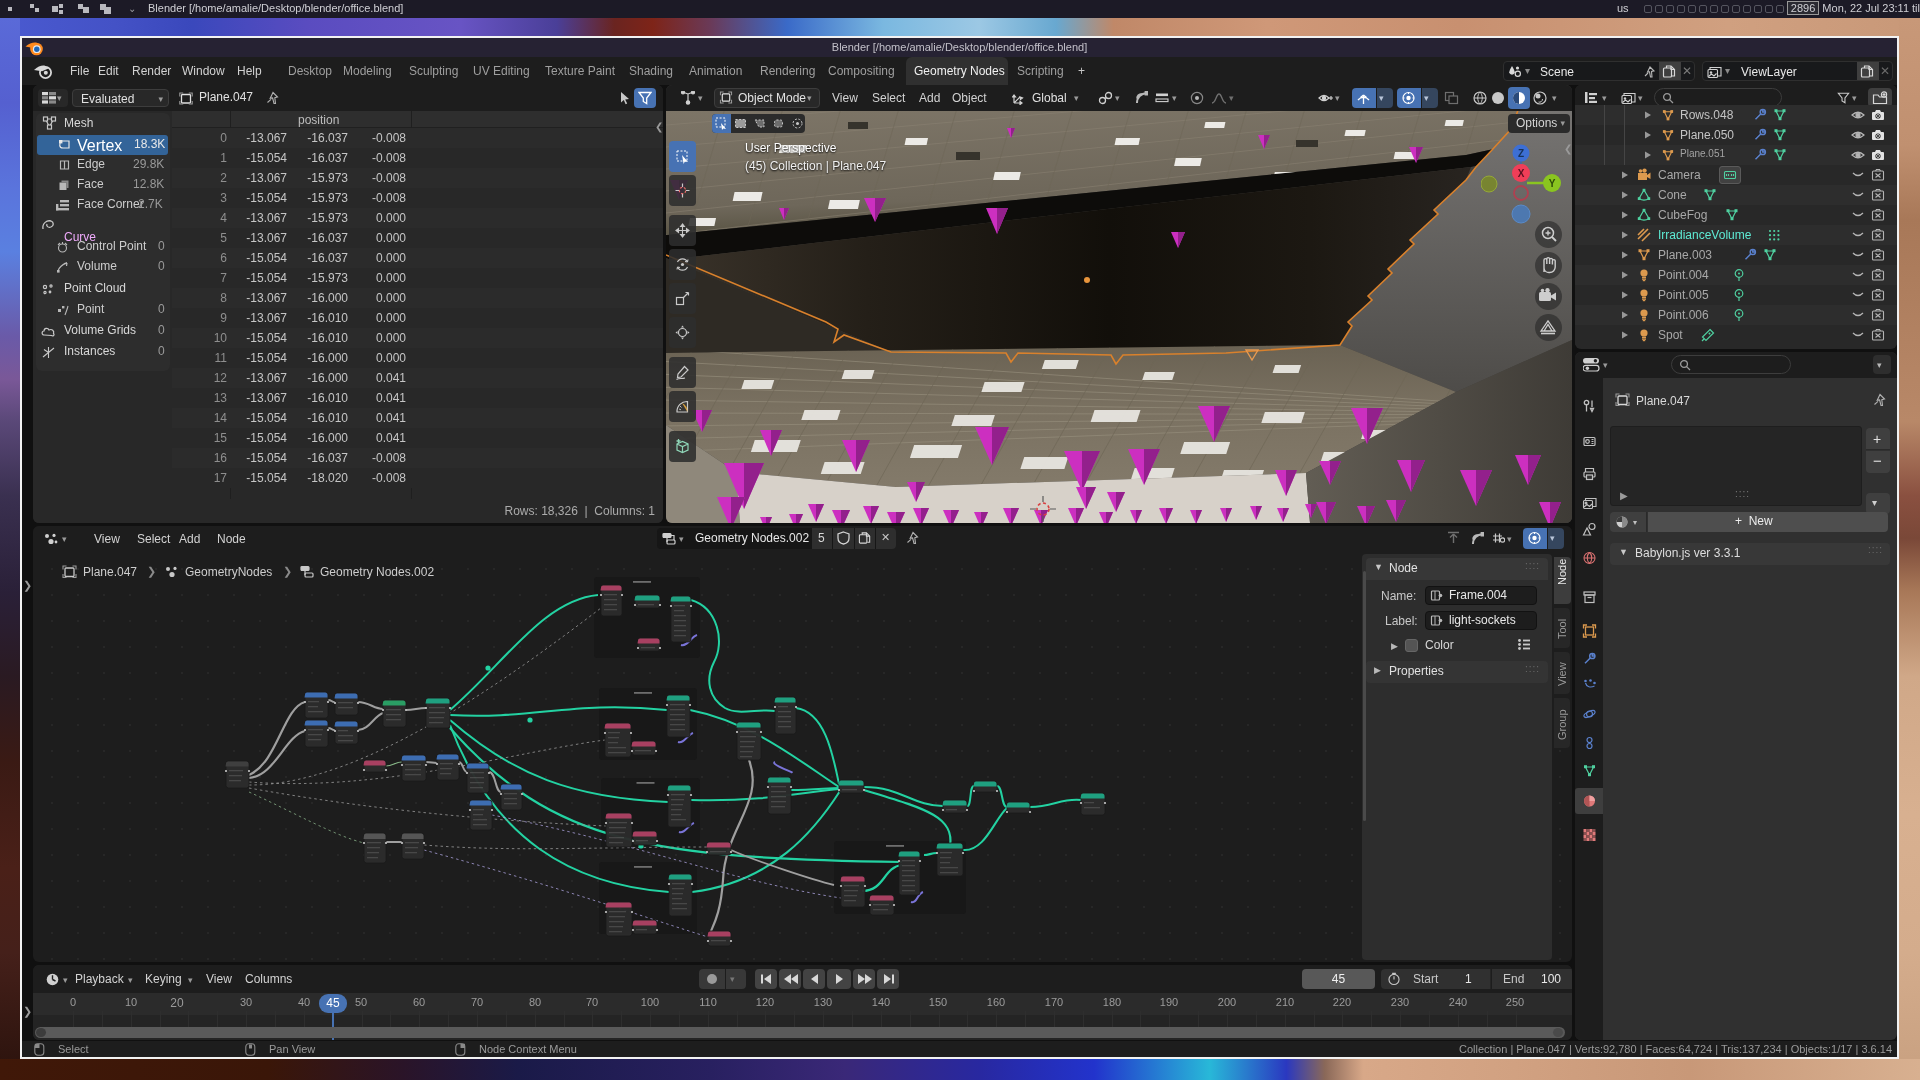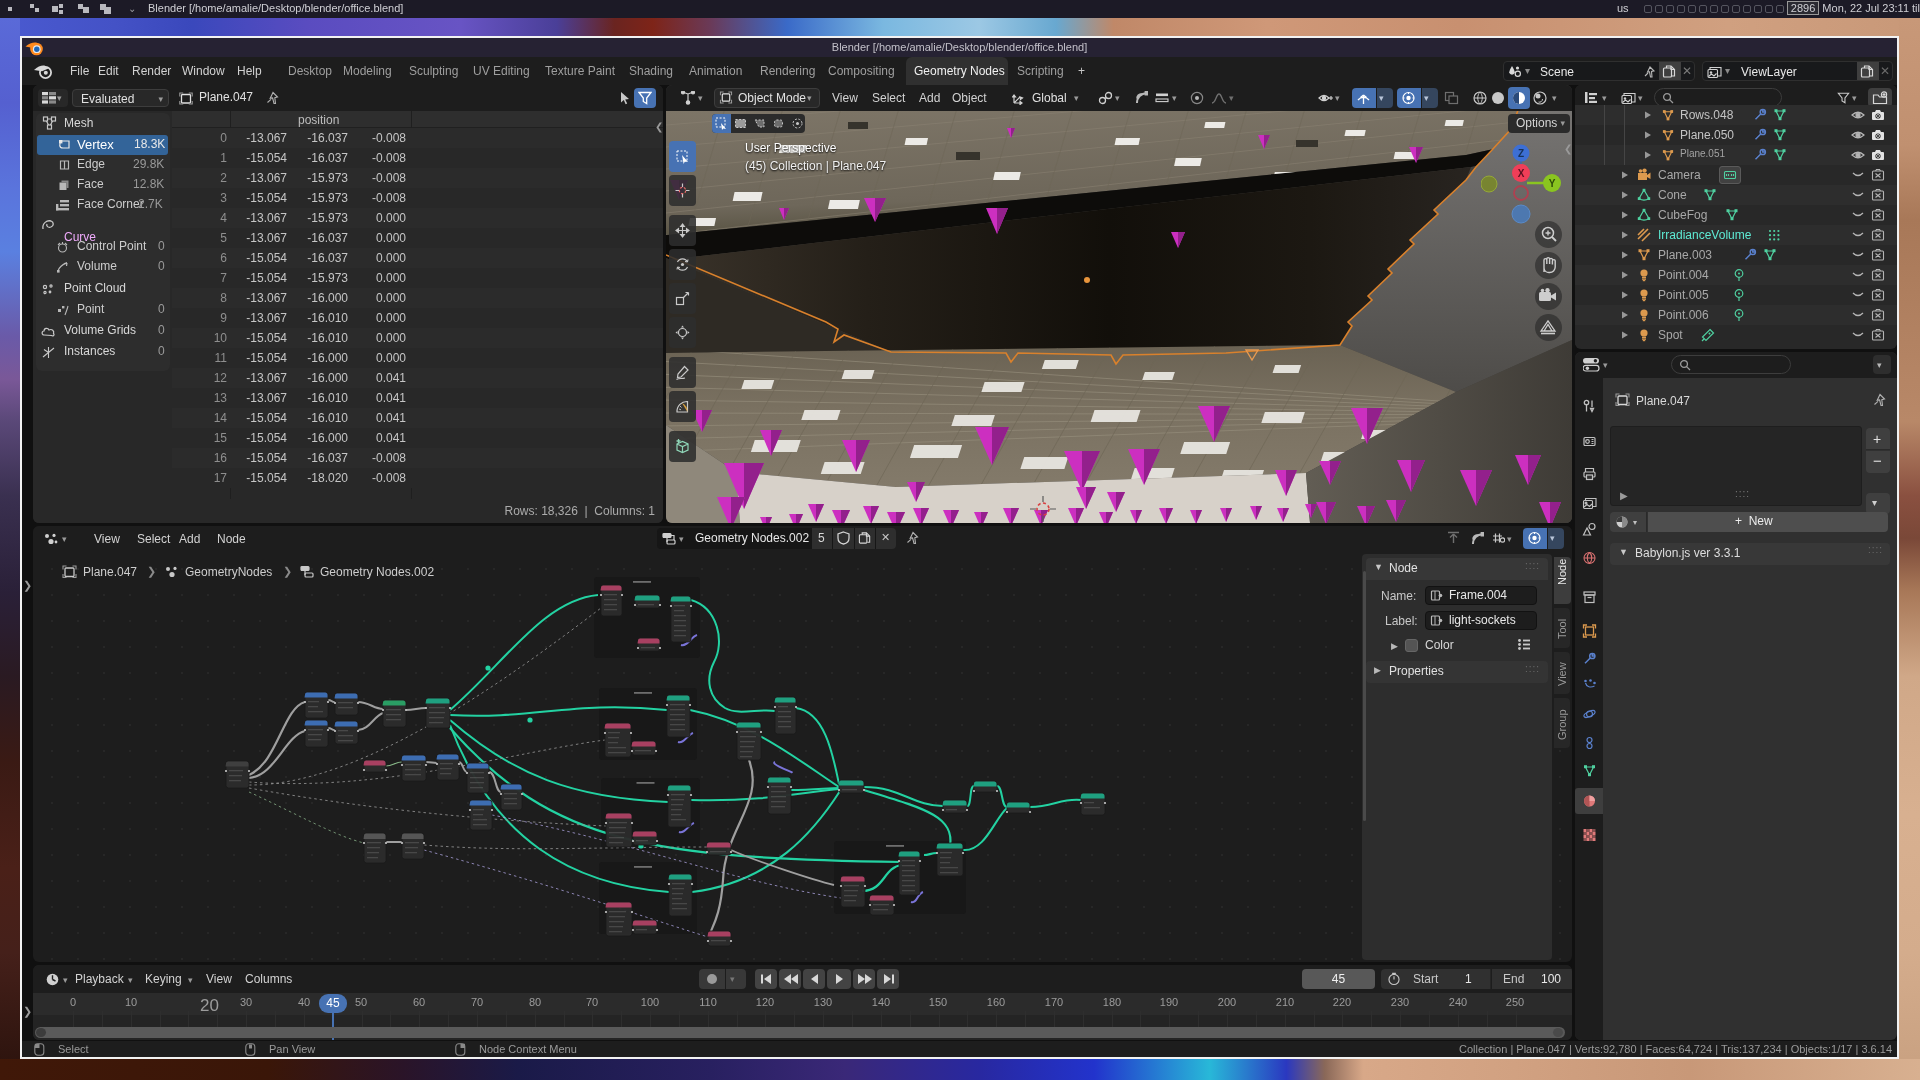--- a/index.html
+++ b/index.html
@@ -188,21 +188,21 @@
           </g>
         </svg>
       <span class="abs" style="left:31px;top:31px;color:#d8d8d8;font-size:12px">Mesh</span>
       <span class="abs" style="left:4px;top:50px;width:131px;height:20px;background:#336499;border-radius:3px;"></span>
       <svg class="abs" style="left:24px;top:54px" width="13" height="12" viewBox="0 0 13 12">
           <g fill="none" stroke="#e8e8e8" stroke-width="1.2">
             <path d="M4 2 H12 V9 H6 C2 9 2 5 4 2 Z"></path>
             <rect x="2" y="1" width="3.4" height="3.4" fill="#e8e8e8" stroke="none"></rect>
           </g>
         </svg>
-      <span class="abs" style="left:44px;top:52px;color:#fff;font-size:13px">Vertex</span>
+      <span class="abs" style="left:44px;top:52px;color:#fff;font-size:16px">Vertex</span>
       <span class="abs" style="left:101px;top:52px;color:#e8e8e8;font-size:12px">18.3K</span>
       <svg class="abs" style="left:24px;top:74px" width="13" height="12" viewBox="0 0 13 12">
           <g fill="none" stroke="#b8b8b8" stroke-width="1.2">
             <path d="M3.5 2 H11.5 V10 H3.5 Z"></path>
             <path d="M7.5 2 V10"></path>
           </g>
         </svg>
       <span class="abs" style="left:44px;top:72px;color:#cdcdcd;font-size:12px">Edge</span>
       <span class="abs" style="left:100px;top:72px;color:#9a9a9a;font-size:12px">29.8K</span>
       <svg class="abs" style="left:24px;top:94px" width="13" height="12" viewBox="0 0 13 12">
@@ -2117,21 +2117,21 @@
         <span class="abs" style="left:1508px;top:7px;color:#e8e8e8;font-size:12px">100</span>
       </div>
       <div class="abs" style="left:0;top:28px;right:0;height:22px;background:#2b2b2b;"></div>
       <div class="abs" style="left:0;top:50px;right:0;bottom:0;background:#242424;"></div>
       <span class="abs" style="left:20px;top:31px;width:40px;text-align:center;color:#9c9c9c;font-size:11px">0</span>
       <div class="abs" style="left:40.0px;top:46px;width:1px;height:27px;background:#2e2e2e;"></div>
       <div class="abs" style="left:68.8px;top:46px;width:1px;height:27px;background:#2e2e2e;"></div>
       <span class="abs" style="left:78px;top:31px;width:40px;text-align:center;color:#9c9c9c;font-size:11px">10</span>
       <div class="abs" style="left:97.7px;top:46px;width:1px;height:27px;background:#2e2e2e;"></div>
       <div class="abs" style="left:126.5px;top:46px;width:1px;height:27px;background:#2e2e2e;"></div>
-      <span class="abs" style="left:146px;top:31px;width:40px;text-align:right;color:#9c9c9c;font-size:17px">20</span>
+      <span class="abs" style="left:124px;top:31px;width:40px;text-align:center;color:#9c9c9c;font-size:12px">20</span>
       <div class="abs" style="left:155.4px;top:46px;width:1px;height:27px;background:#2e2e2e;"></div>
       <div class="abs" style="left:184.2px;top:46px;width:1px;height:27px;background:#2e2e2e;"></div>
       <span class="abs" style="left:193px;top:31px;width:40px;text-align:center;color:#9c9c9c;font-size:11px">30</span>
       <div class="abs" style="left:213.1px;top:46px;width:1px;height:27px;background:#2e2e2e;"></div>
       <div class="abs" style="left:241.9px;top:46px;width:1px;height:27px;background:#2e2e2e;"></div>
       <span class="abs" style="left:251px;top:31px;width:40px;text-align:center;color:#9c9c9c;font-size:11px">40</span>
       <div class="abs" style="left:270.8px;top:46px;width:1px;height:27px;background:#2e2e2e;"></div>
       <div class="abs" style="left:299.6px;top:46px;width:1px;height:27px;background:#2e2e2e;"></div>
       <span class="abs" style="left:308px;top:31px;width:40px;text-align:center;color:#9c9c9c;font-size:11px">50</span>
       <div class="abs" style="left:328.5px;top:46px;width:1px;height:27px;background:#2e2e2e;"></div>

